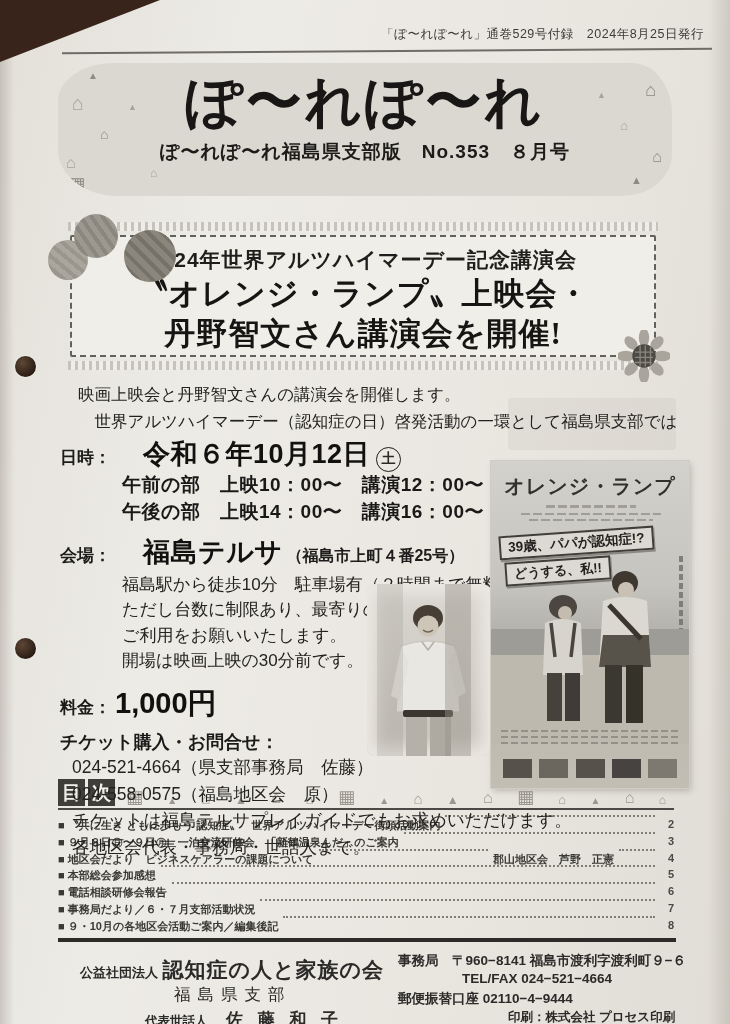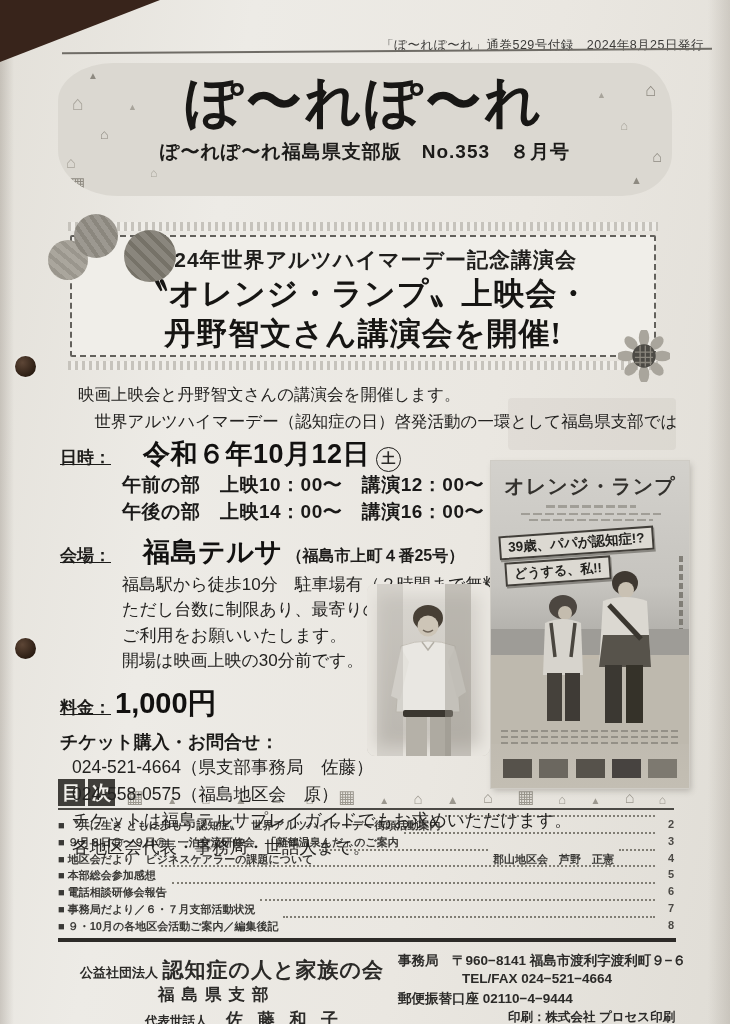--- a/index.html
+++ b/index.html
@@ -27,21 +27,21 @@
     clip-path:polygon(0 0,160px 0,0 62px);
   }
   .hole{
     position:absolute;left:15px;width:21px;height:21px;border-radius:50%;
     background:radial-gradient(circle at 35% 32%,#5d4636,#2b1d13 72%);
     box-shadow:0 0 3px rgba(255,255,255,.5);
   }
   .hole.h1{top:356px;} .hole.h2{top:638px;}
 
   .top-note{
-    position:absolute;top:37px;right:26px;font-size:12.5px;color:#3c3b39;letter-spacing:.5px;
+    position:absolute;top:26px;right:26px;font-size:12.5px;color:#3c3b39;letter-spacing:.5px;
   }
   .top-rule{position:absolute;top:50px;left:62px;width:650px;height:1.5px;background:#6f6c66;transform:rotate(-.4deg);}
 
   
   .banner{
     position:absolute;left:58px;top:63px;width:614px;height:133px;
     background:#dbd8d1;
     border-radius:55px 40px 50px 60px / 38px 50px 42px 46px;
     overflow:hidden;text-align:center;
   }
@@ -70,21 +70,21 @@
   .b1{left:-14px;top:18px;width:40px;height:40px;background:repeating-linear-gradient(40deg,#9a968d 0 4px,#aaa69d 4px 9px);}
   .b2{left:12px;top:-8px;width:44px;height:44px;background:repeating-linear-gradient(55deg,#8b877e 0 4px,#9c9890 4px 9px);}
   .b3{left:62px;top:8px;width:52px;height:52px;background:repeating-linear-gradient(45deg,#767268 0 4px,#8a867d 4px 10px);}
   .sunflower{position:absolute;right:-6px;bottom:-12px;width:52px;height:52px;}
 
   
   .intro{position:absolute;left:78px;top:381px;width:600px;font-size:16.5px;line-height:1.62;color:#232220;font-weight:500;}
 
   
   .details{position:absolute;left:60px;top:436px;width:624px;}
-  .lbl{font-size:17px;font-weight:800;color:#1d1c1a;text-decoration:underline;}
+  .lbl{font-size:17px;font-weight:800;color:#1d1c1a;}
   .big{font-size:27px;font-weight:900;color:#121110;letter-spacing:.5px;margin-left:28px;}
   .row-date,.row-venue,.row-fee{display:flex;align-items:baseline;gap:4px;}
   .circ-day{
     display:inline-flex;width:23px;height:23px;border:1.7px solid #1c1b19;border-radius:50%;
     align-items:center;justify-content:center;font-size:14px;font-weight:800;vertical-align:3px;margin-left:2px;
   }
   .sessions{padding-left:62px;font-size:19px;font-weight:800;color:#1a1918;line-height:1.42;letter-spacing:.5px;}
   .venue-extra{font-size:16px;font-weight:800;color:#1d1c1a;}
   .vnotes{padding-left:62px;font-size:17px;font-weight:500;color:#232220;line-height:1.5;margin-top:2px;}
   .row-venue{margin-top:8px;}
@@ -147,21 +147,21 @@
   .toc-dots.short{flex:0 0 36px;}
   .toc-page{width:14px;text-align:right;color:#4b4945;font-weight:600;}
   .toc-author{white-space:nowrap;}
 
   
   .foot-rule{position:absolute;left:58px;top:938px;width:618px;height:3.5px;background:#2d2b28;}
   .footer{position:absolute;left:0;top:946px;width:674px;height:78px;font-weight:600;}
   .f-orgline{position:absolute;left:80px;top:10px;white-space:nowrap;}
   .f-orgtype{font-size:13px;font-weight:700;}
   .f-orgname{font-size:21px;font-weight:900;letter-spacing:1px;}
-  .f-branch{position:absolute;left:158px;top:38px;font-size:16.5px;font-weight:700;letter-spacing:7px;}
+  .f-branch{position:absolute;left:174px;top:38px;font-size:16.5px;font-weight:400;letter-spacing:7px;}
   .f-repline{position:absolute;left:145px;top:62px;white-space:nowrap;}
   .f-replabel{font-size:12.5px;font-weight:700;margin-right:14px;}
   .f-repname{font-size:17px;font-weight:800;letter-spacing:5px;}
   .f-office{position:absolute;left:398px;top:6px;font-size:13.5px;white-space:nowrap;}
   .f-tel{position:absolute;left:462px;top:25px;font-size:13.5px;white-space:nowrap;}
   .f-postal{position:absolute;left:398px;top:44px;font-size:13.5px;white-space:nowrap;}
   .f-printer{position:absolute;left:508px;top:63px;font-size:12.5px;white-space:nowrap;}
 </style>
 </head>
 <body>

